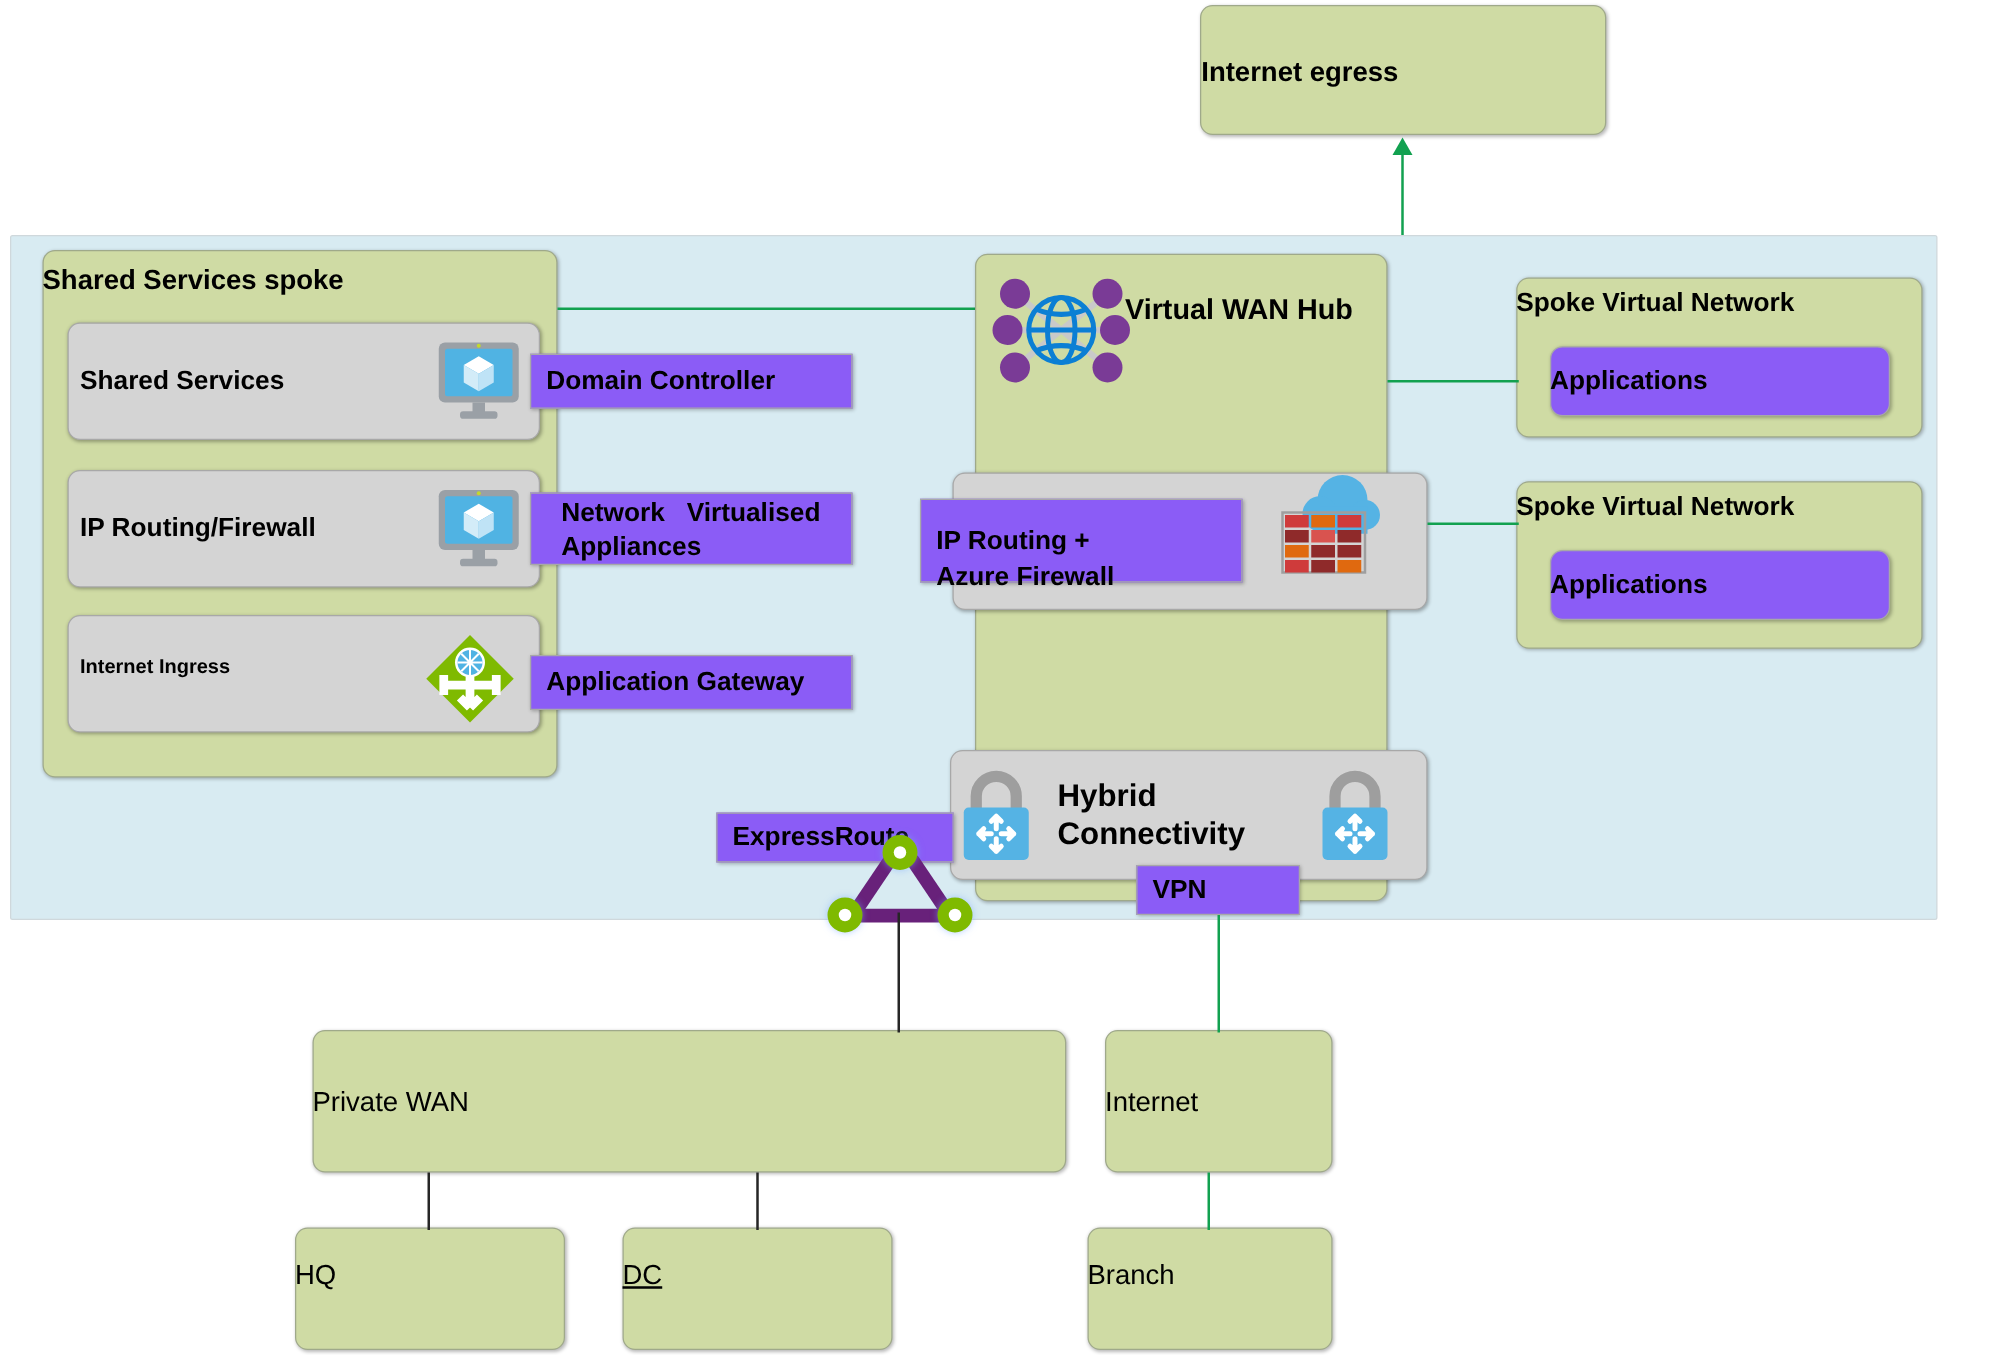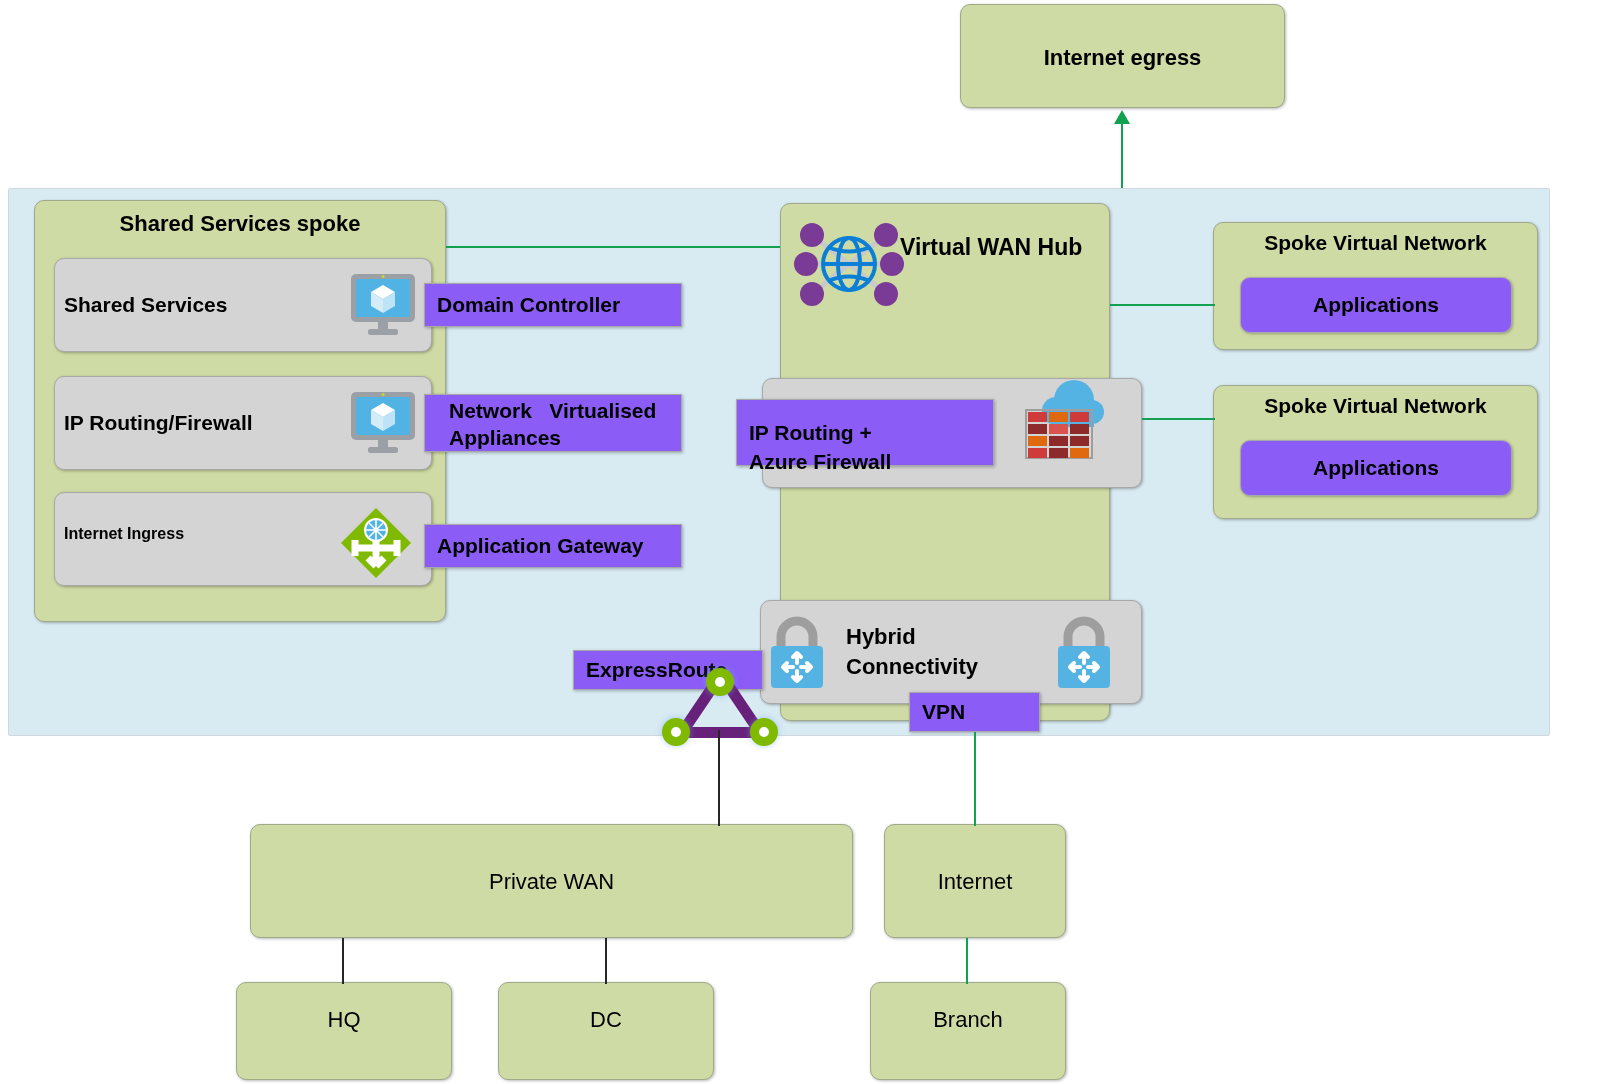--- a/index.html
+++ b/index.html
@@ -41,21 +41,20 @@
   }
   .bluepanel {
     background: #d8ebf2;
     border: 1px solid #cfd8dc;
     border-radius: 2px;
   }
 
   .ctext {
     position: absolute;
     left: 0; right: 0;
-    text-align: center;
     color: #000000;
     font-weight: bold;
   }
   .lbl {
     position: absolute;
     box-sizing: border-box;
     display: flex;
     align-items: center;
     color: #000;
     font-weight: bold;
@@ -233,21 +232,21 @@
         <rect x="37" y="66" width="19" height="10" fill="#8f2a2a"></rect>
         <rect x="58" y="66" width="19" height="10" fill="#8f2a2a"></rect>
         <rect x="16" y="78" width="19" height="10" fill="#cf3b3b"></rect>
         <rect x="37" y="78" width="19" height="10" fill="#8f2a2a"></rect>
         <rect x="58" y="78" width="19" height="10" fill="#e0690f"></rect>
       </g>
     </svg>
   </div>
 
   <div class="box grey-box" style="left:760px; top:600px; width:382px; height:104px;"></div>
-  <div class="lbl" style="left:846px; top:614px; height:76px; font-size:22px; line-height:30px; display:block; padding-top:8px;">Hybrid
+  <div class="lbl" style="left:846px; top:614px; height:76px; font-size:25px; line-height:30px; display:block; padding-top:8px;">Hybrid
 Connectivity</div>
 
   <div style="position:absolute; left:763px; top:612px; width:68px; height:78px;">
     <svg width="68" height="78" viewBox="0 0 68 78">
       <path d="M18,36 v-11 a16,16 0 0 1 32,0 v11" fill="none" stroke="#9e9e9e" stroke-width="9"></path>
       <rect x="8" y="34" width="52" height="42" rx="4" fill="#55b3e4"></rect>
       <g stroke="#ffffff" stroke-width="4" fill="none" stroke-linecap="round">
         <path d="M34,41 v10 M34,41 l-4,4 M34,41 l4,4"></path>
         <path d="M34,69 v-10 M34,69 l-4,-4 M34,69 l4,-4"></path>
         <path d="M20,55 h10 M20,55 l4,-4 M20,55 l4,4"></path>
@@ -298,21 +297,21 @@
   <div class="box green-box" style="left:250px; top:824px; width:603px; height:114px;"></div>
   <div class="ctext" style="left:250px; width:603px; top:869px; font-size:22px; font-weight:normal;">Private WAN</div>
 
   <div class="box green-box" style="left:884px; top:824px; width:182px; height:114px;"></div>
   <div class="ctext" style="left:884px; width:182px; top:869px; font-size:22px; font-weight:normal;">Internet</div>
 
   <div class="box green-box" style="left:236px; top:982px; width:216px; height:98px;"></div>
   <div class="ctext" style="left:236px; width:216px; top:1007px; font-size:22px; font-weight:normal;">HQ</div>
 
   <div class="box green-box" style="left:498px; top:982px; width:216px; height:98px;"></div>
-  <div class="ctext" style="left:498px; width:216px; top:1007px; font-size:22px; font-weight:normal;">DC</div>
+  <div class="ctext" style="left:498px; width:216px; top:1007px; font-size:22px; font-weight:normal;text-decoration:underline;">DC</div>
 
   <div class="box green-box" style="left:870px; top:982px; width:196px; height:98px;"></div>
   <div class="ctext" style="left:870px; width:196px; top:1007px; font-size:22px; font-weight:normal;">Branch</div>
 
   <div class="line-v black" style="left:718px; top:730px; width:0; height:96px;"></div>
   <div class="line-v black" style="left:342px; top:938px; height:46px;"></div>
   <div class="line-v black" style="left:605px; top:938px; height:46px;"></div>
   <div class="line-v green" style="left:974px; top:732px; height:94px;"></div>
   <div class="line-v green" style="left:966px; top:938px; height:46px;"></div>
 

